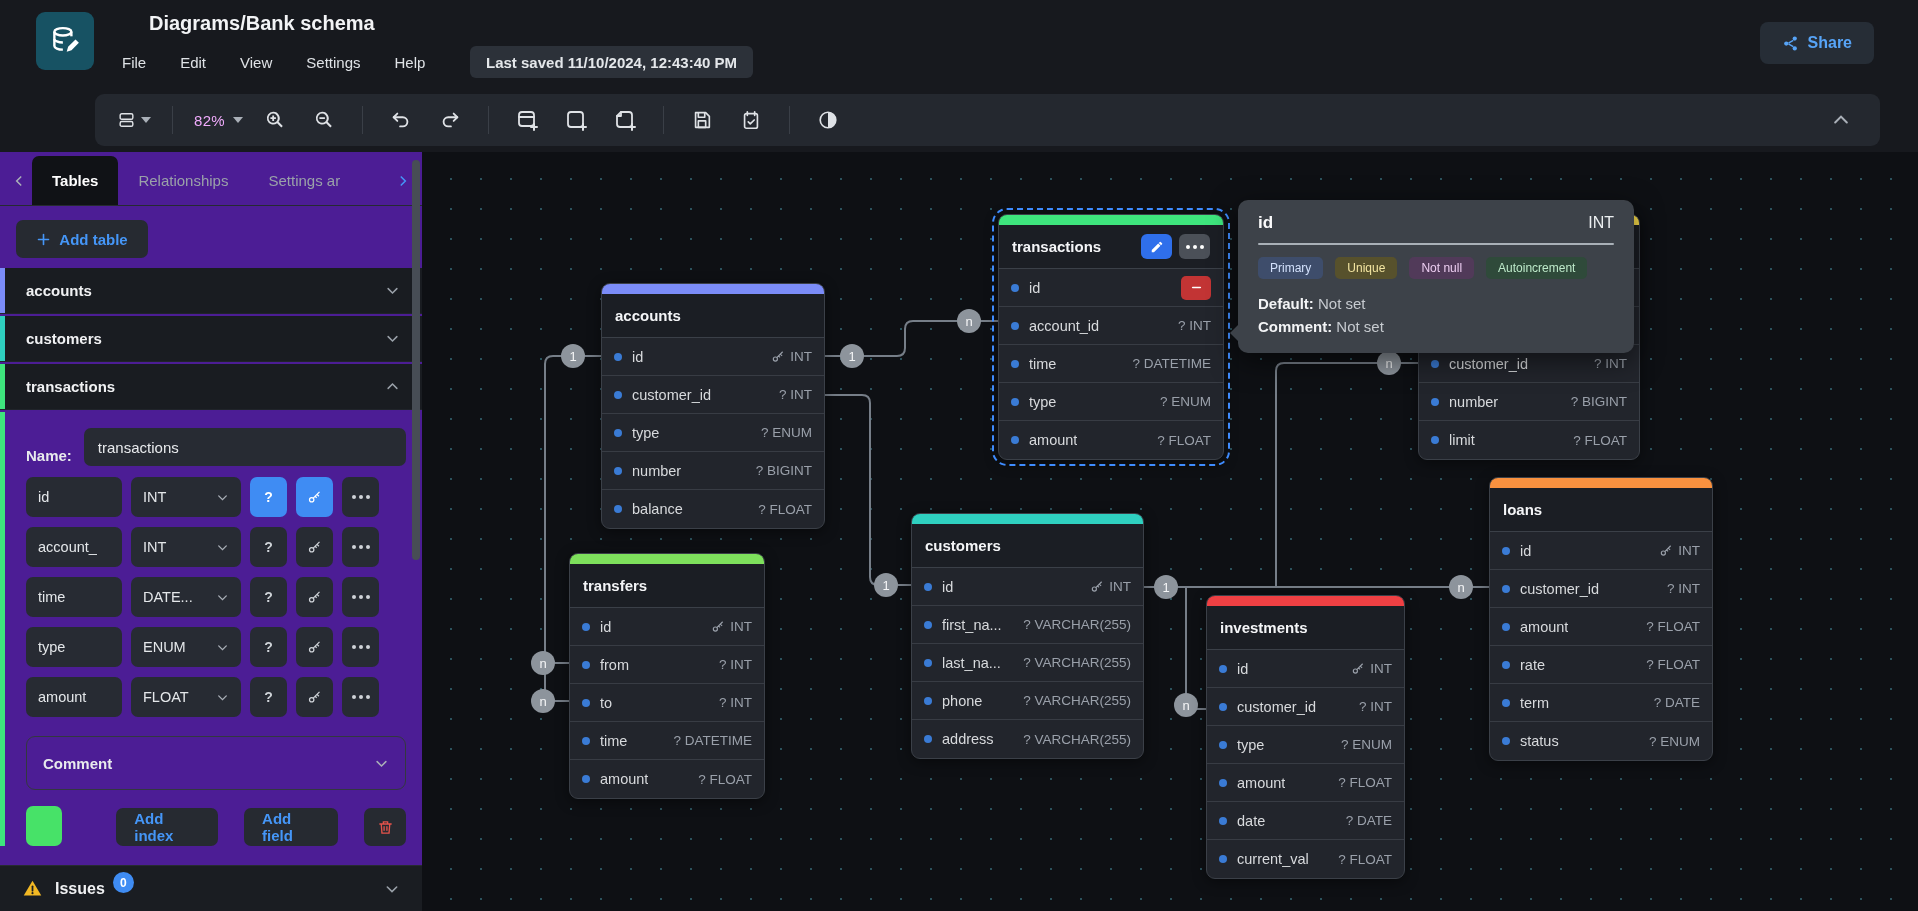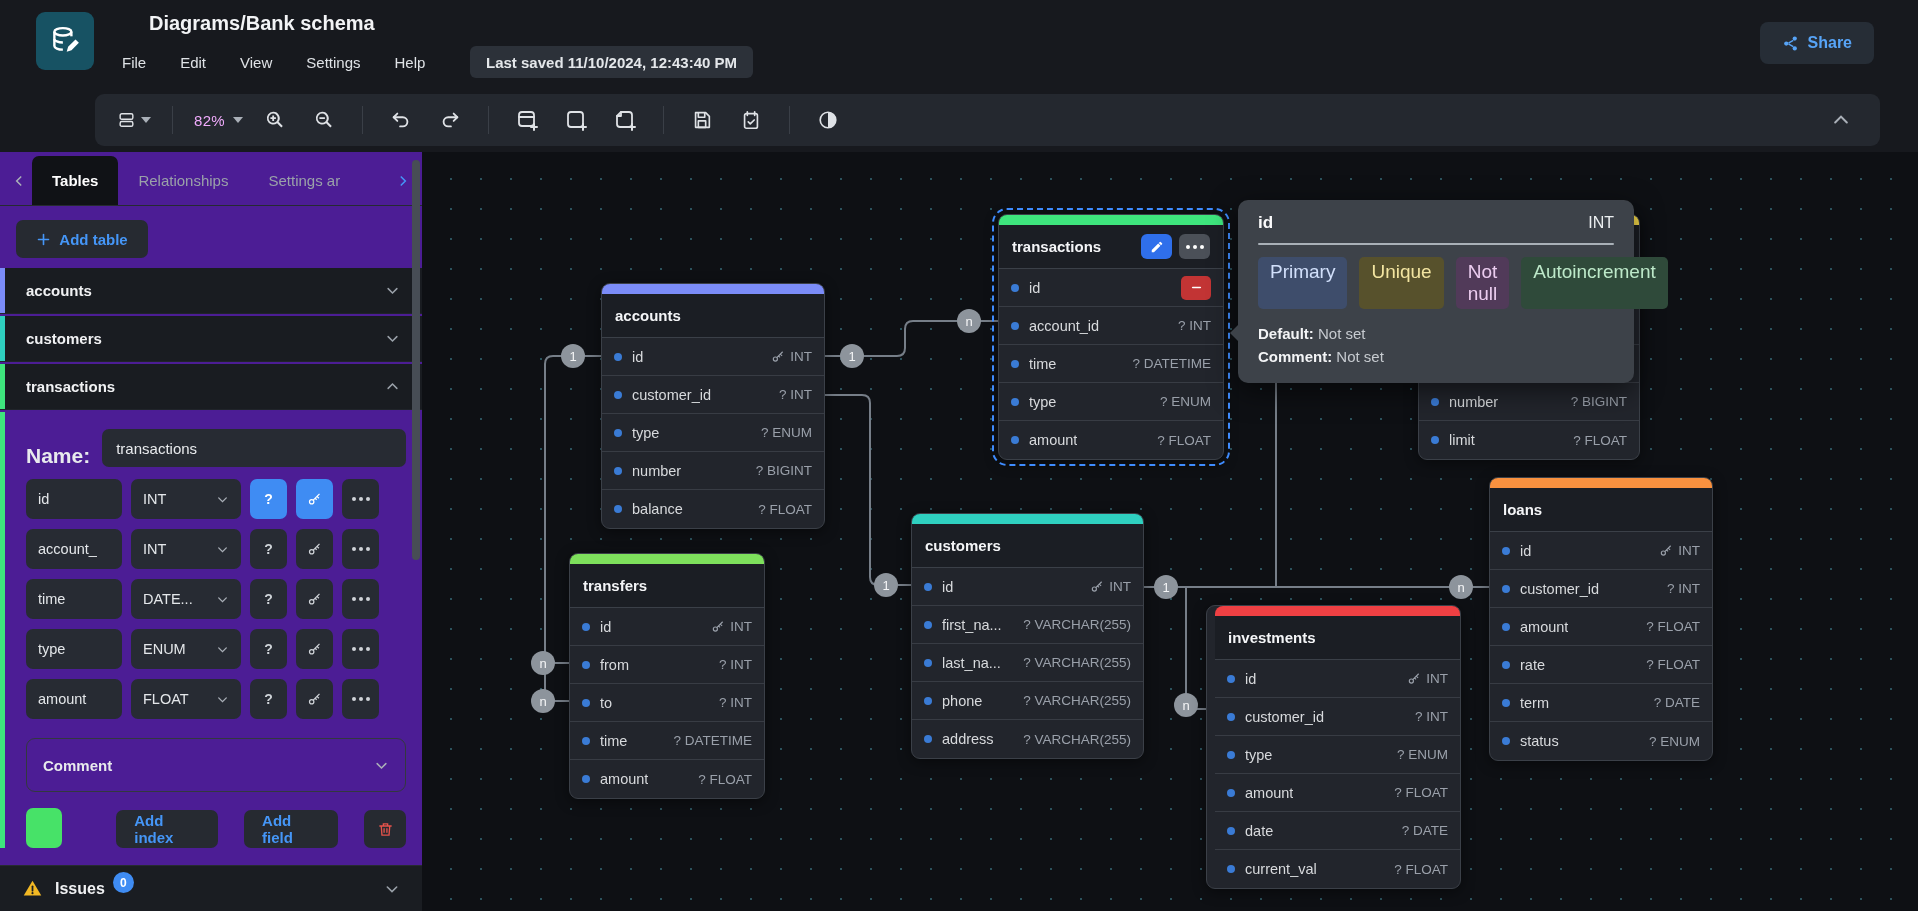--- a/index.html
+++ b/index.html
@@ -40,21 +40,21 @@
   .search-box { flex:1; height:38px; background:#262a31; border-radius:7px; display:flex; align-items:center; padding:0 12px; gap:10px; }
   .search-ph { flex:1; font-size:15px; color:#8d939b; }
   .addtable-btn { width:132px; height:38px; background:#262a31; border-radius:7px; display:flex; align-items:center;
     justify-content:center; gap:8px; color:#4596f7; font-size:15px; font-weight:700; }
   .acc-row { height:46px; margin:0 0 2px 0; background:#191c21; display:flex; align-items:center; position:relative; border-bottom:1px solid #20242a; }
   .acc-bar { position:absolute; left:0; top:0; width:5px; height:100%; }
   .acc-name { margin-left:26px; font-size:15px; font-weight:700; color:#f0f1f3; }
   .acc-chev { margin-left:auto; margin-right:22px; color:#9aa1a9; }
   .editor { padding:6px 0 0 0; border-left:5px solid #3ee57d; }
   .name-row { display:flex; align-items:center; gap:12px; padding:10px 16px 6px 21px; }
-  .name-label { font-size:21px; font-weight:700; color:#e8eaed;margin-top:16px; }
+  .name-label { font-size:15px; font-weight:700; color:#e8eaed;margin-top:16px; }
   .name-input { flex:1; height:38px; background:#272b33; border-radius:7px; display:flex; align-items:center;
     padding:0 14px; font-size:15px; color:#e8eaed; }
   .frow { display:flex; gap:9px; padding:5px 16px 5px 21px; }
   .fname-btn { width:96px; height:40px; background:#272b33; border-radius:7px; display:flex; align-items:center;
     padding:0 12px; font-size:14.5px; color:#e4e7ea; }
   .ftype-btn { width:110px; height:40px; background:#272b33; border-radius:7px; display:flex; align-items:center;
     justify-content:space-between; padding:0 12px; font-size:14.5px; color:#e4e7ea; }
   .fsm { width:37px; height:40px; background:#272b33; border-radius:7px; display:flex; align-items:center;
     justify-content:center; font-size:14px; font-weight:700; color:#cfd3d8; }
   .fsm.active { background:#3f8cf3; color:#fff; }
@@ -101,21 +101,21 @@
   
   .tooltip { position:absolute; width:396px; background:#3d4249; border-radius:10px; z-index:6;
     box-shadow:0 8px 28px rgba(0,0,0,.55); padding:13px 20px 14px 20px; }
   .tooltip:before { content:""; position:absolute; left:-8px; top:124px; width:0; height:0;
     border-top:9px solid transparent; border-bottom:9px solid transparent; border-right:9px solid #3d4249; }
   .tt-head { display:flex; align-items:baseline; }
   .tt-title { font-size:17px; font-weight:700; color:#fbfbfc; }
   .tt-type { margin-left:auto; font-size:16px; color:#eceff1; }
   .tt-divider { height:2px; background:#a9b0b7; margin:10px 0 12px 0; border-radius:1px; }
   .badges { display:flex; gap:12px; margin-bottom:13px; }
-  .badge { padding:4px 12px; border-radius:5px; font-size:19px; }
+  .badge { padding:4px 12px; border-radius:5px; font-size:12px; }
   .tt-line { font-size:15px; color:#c7cbd0; line-height:1.55; }
   .tt-line b { color:#f3f4f6; }
 </style>
 </head>
 <body>
 
 <div class="hdr">
   <div class="logo">
     <svg width="34" height="34" viewBox="0 0 24 24">
       <g fill="none" stroke="#ffffff" stroke-width="1.7">
@@ -716,21 +716,21 @@
           </span>
         </div>
         <div class="trow">
           <span class="dot"></span>
           <span class="fname">status</span>
           <span class="ftype">
             <span>? ENUM</span>
           </span>
         </div>
       </div>
-      <div class="tcard" style="left: 784px; top: 453px; width: 255px; padding-left: 8px;">
+      <div class="tcard" style="left: 784px; top: 443px; width: 199px;">
         <div class="tbarTop" style="background: rgb(239, 64, 67);"></div>
         <div class="thead">
           <span class="tname">investments</span>
         </div>
         <div class="trow">
           <span class="dot"></span>
           <span class="fname">id</span>
           <span class="ftype">
             <svg width="14" height="14" viewBox="0 0 24 24" fill="none" stroke="#9aa0aa" stroke-width="2">
               <circle cx="7.5" cy="15.5" r="3.5"></circle>

